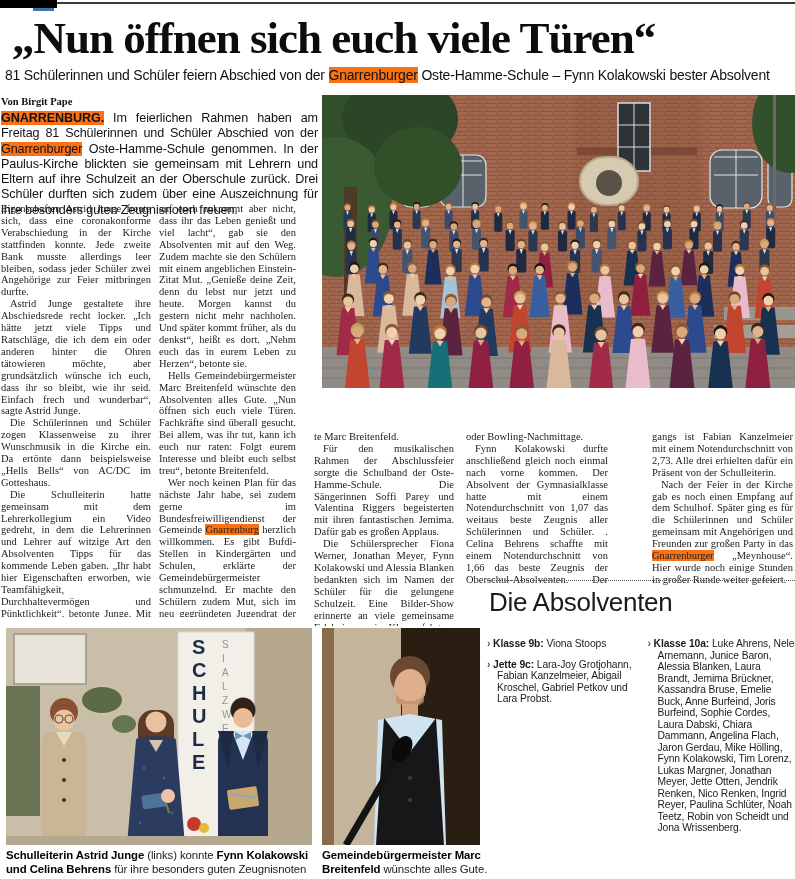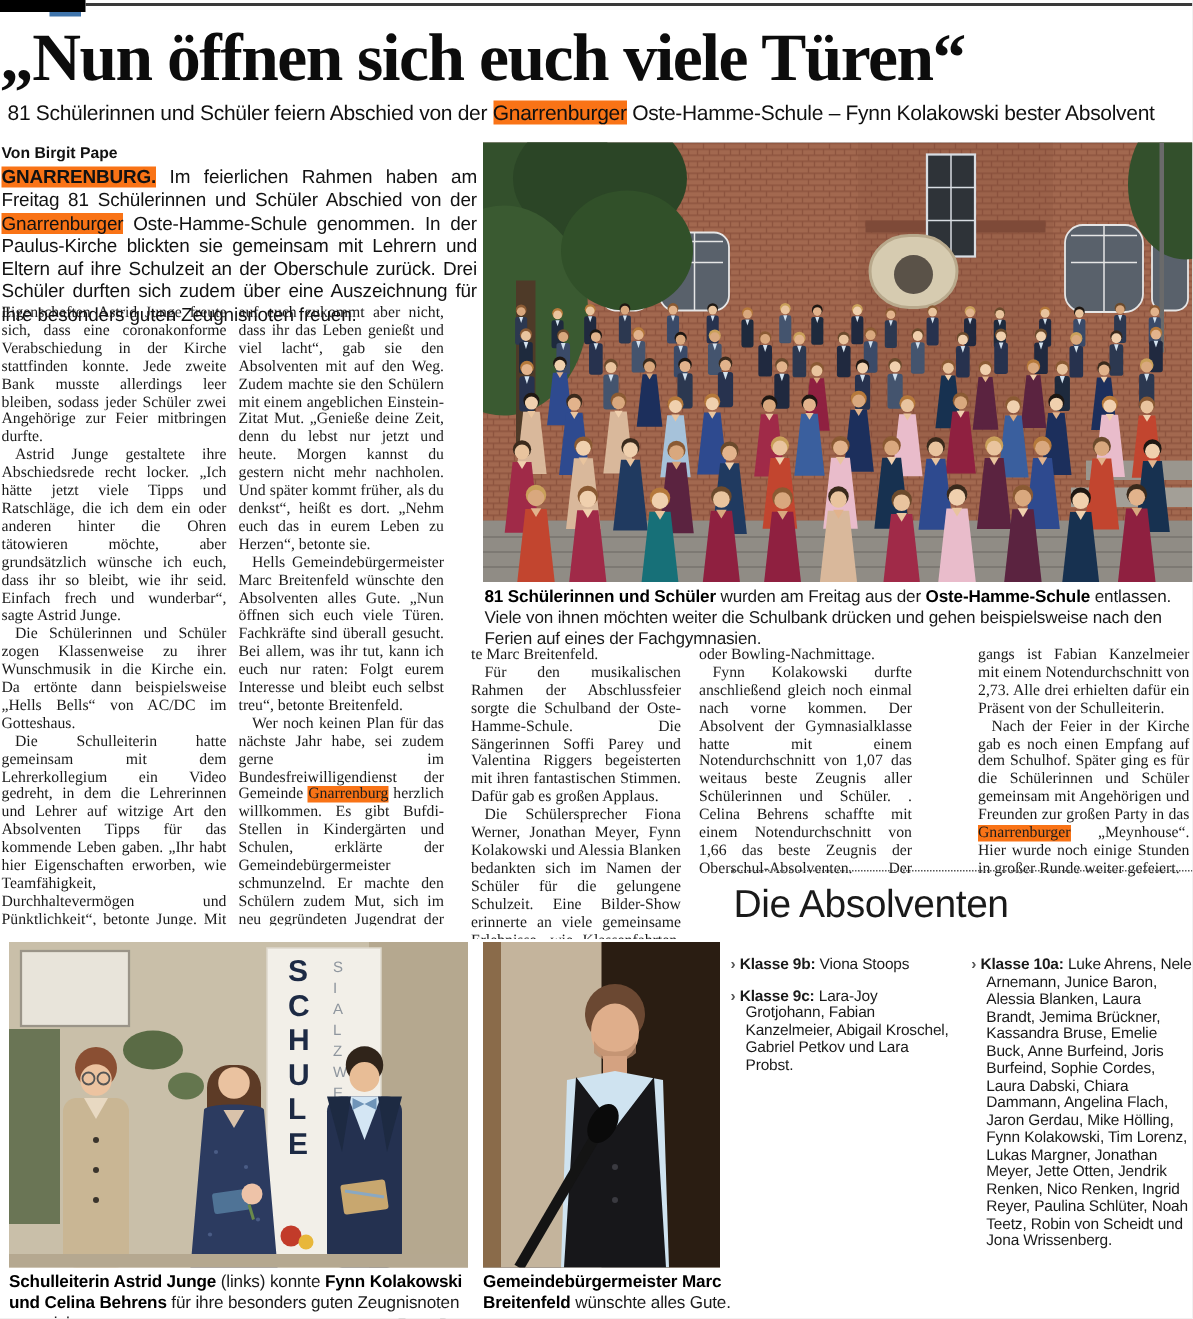--- a/index.html
+++ b/index.html
@@ -3,26 +3,26 @@
 <meta charset="utf-8">
 <style>
   html,body{margin:0;padding:0;background:#e8e8e8;}
   .page{position:relative;width:795px;height:879px;background:#ffffff;overflow:hidden;
         font-family:"Liberation Serif","DejaVu Serif",serif;color:#1c1c1c;margin:0 auto;}
   
   .bar-black{position:absolute;left:0;top:0;width:57px;height:8px;background:#000;}
   .bar-line{position:absolute;left:57px;top:2px;width:738px;height:2px;background:#3a3a3a;}
   .bar-blue{position:absolute;left:33px;top:8px;width:21px;height:3px;background:#3f74ab;}
   
-  .headline{position:absolute;left:0;top:12px;width:636px;margin:0;
+  .headline{position:absolute;left:12px;top:12px;width:636px;margin:0;
     font-family:"Liberation Serif","DejaVu Serif",serif;font-weight:700;font-size:45px;
     letter-spacing:-1px;color:#0c0c0c;white-space:nowrap;}
   .subhead{position:absolute;left:5px;top:67px;width:788px;
     font-family:"Liberation Sans","DejaVu Sans",sans-serif;font-size:14px;letter-spacing:-0.2px;color:#101010;}
-  .byline{position:absolute;left:1px;top:96px;font-family:Liberation Sans, sans-serif;
+  .byline{position:absolute;left:1px;top:96px;font-family:Liberation Serif, serif;
     font-size:10.5px;font-weight:700;color:#111;}
   .lede{position:absolute;left:1px;top:111px;width:317px;text-align:justify;
     font-family:"Liberation Sans","DejaVu Sans",sans-serif;font-size:12.6px;line-height:15.3px;
     letter-spacing:-0.1px;color:#121212;}
   .hl{background:#f97316;}
   
   .col{position:absolute;text-align:justify;font-size:10.5px;line-height:11.9px;color:#1b1b1b;overflow:hidden;}
   .col p{margin:0;}
   .col p + p{text-indent:9px;}
   .col1{left:1px;top:203px;width:150px;height:414px;}
@@ -462,52 +462,51 @@
           <circle cx="398.4641669013283" cy="238.84939225769043" r="5.546" fill="#f0d0ae"></circle>
           <path d="M391.38416690132834 246.28339225769042 L385.4841669013283 299.38339225769045 L411.44416690132834 299.38339225769045 L405.5441669013283 246.28339225769042 Z" fill="#173150"></path>
           <path d="M394.9241669013283 245.69339225769042 L402.00416690132835 245.69339225769042 L398.4641669013283 251.59339225769043 Z" fill="#f0d0ae"></path>
           <circle cx="435.84729012576014" cy="234.57483767449855" r="6.843999999999999" fill="#3a2a1c"></circle>
           <circle cx="435.84729012576014" cy="236.58083767449855" r="5.546" fill="#e2b38c"></circle>
           <path d="M428.76729012576016 244.01483767449855 L422.8672901257601 297.1148376744986 L448.82729012576016 297.1148376744986 L442.9272901257601 244.01483767449855 Z" fill="#8f2040"></path>
           <path d="M432.3072901257601 243.42483767449855 L439.38729012576016 243.42483767449855 L435.84729012576014 249.32483767449855 Z" fill="#d9a87e"></path>
         </g>
     </svg>
   </figure>
-  <figcaption class="caption cap-main"><b>81 Schülerinnen und Schüler</b> wurden am Freitag aus der <b>Oste-Hamme-Schule</b> entlassen. Viele von ihnen möchten weiter die Schulbank drücken und gehen beispielsweise nach den Ferien auf eines der Fachgymnasien.</figcaption>
 
   <div class="col col1">
       <p>Eigenschaften Astrid Junge freute sich, dass eine coronakonforme Verabschiedung in der Kirche stattfinden konnte. Jede zweite Bank musste allerdings leer bleiben, sodass jeder Schüler zwei Angehörige zur Feier mitbringen durfte.</p>
       <p>Astrid Junge gestaltete ihre Abschiedsrede recht locker. „Ich hätte jetzt viele Tipps und Ratschläge, die ich dem ein oder anderen hinter die Ohren tätowieren möchte, aber grundsätzlich wünsche ich euch, dass ihr so bleibt, wie ihr seid. Einfach frech und wunderbar“, sagte Astrid Junge.</p>
       <p>Die Schülerinnen und Schüler zogen Klassenweise zu ihrer Wunschmusik in die Kirche ein. Da ertönte dann beispielsweise „Hells Bells“ von AC/DC im Gotteshaus.</p>
       <p>Die Schulleiterin hatte gemeinsam mit dem Lehrerkollegium ein Video gedreht, in dem die Lehrerinnen und Lehrer auf witzige Art den Absolventen Tipps für das kommende Leben gaben. „Ihr habt hier Eigenschaften erworben, wie Teamfähigkeit, Durchhaltevermögen und Pünktlichkeit“, betonte Junge. Mit diesen „Werkzeugen für das Leben“ seien die Schülerinnen und Schüler nun auf die Zukunft gut vorbereitet. „Vergesst bei allem, was nun</p>
     </div>
   <div class="col col2">
       <p>auf euch zukommt aber nicht, dass ihr das Leben genießt und viel lacht“, gab sie den Absolventen mit auf den Weg. Zudem machte sie den Schülern mit einem angeblichen Einstein-Zitat Mut. „Genieße deine Zeit, denn du lebst nur jetzt und heute. Morgen kannst du gestern nicht mehr nachholen. Und später kommt früher, als du denkst“, heißt es dort. „Nehm euch das in eurem Leben zu Herzen“, betonte sie.</p>
       <p>Hells Gemeindebürgermeister Marc Breitenfeld wünschte den Absolventen alles Gute. „Nun öffnen sich euch viele Türen. Fachkräfte sind überall gesucht. Bei allem, was ihr tut, kann ich euch nur raten: Folgt eurem Interesse und bleibt euch selbst treu“, betonte Breitenfeld.</p>
       <p>Wer noch keinen Plan für das nächste Jahr habe, sei zudem gerne im Bundesfreiwilligendienst der Gemeinde <span class="hl">Gnarrenburg</span> herzlich willkommen. Es gibt Bufdi-Stellen in Kindergärten und Schulen, erklärte der Gemeindebürgermeister schmunzelnd. Er machte den Schülern zudem Mut, sich im neu gegründeten Jugendrat der Gemeinde zu engagieren. Überhaupt sei ehrenamtliches Engagement etwas sehr wichtiges. „Ob Verein, Feuerwehr oder Politik – ihr werdet gebraucht und dürft euch gerne einbringen“, sag-</p>
     </div>
   <div class="col col3">
       <p>te Marc Breitenfeld.</p>
-      <p>Für den musikalischen Rahmen der Abschlussfeier sorgte die Schulband der Oste-Hamme-Schule. Die Sängerinnen Soffi Parey und Valentina Riggers begeisterten mit ihren fantastischen Stimmen. Dafür gab es großen Applaus.</p>
+      <p>Für den musikalischen Rahmen der Abschlussfeier sorgte die Schulband der Oste-Hamme-Schule. Die Sängerinnen Soffi Parey und Valentina Riggers begeisterten mit ihren fantastischen Jemima. Dafür gab es großen Applaus.</p>
       <p>Die Schülersprecher Fiona Werner, Jonathan Meyer, Fynn Kolakowski und Alessia Blanken bedankten sich im Namen der Schüler für die gelungene Schulzeit. Eine Bilder-Show erinnerte an viele gemeinsame Erlebnisse, wie Klassenfahrten, Kanutouren</p>
     </div>
   <div class="col col4">
       <p>oder Bowling-Nachmittage.</p>
       <p>Fynn Kolakowski durfte anschließend gleich noch einmal nach vorne kommen. Der Absolvent der Gymnasialklasse hatte mit einem Notendurchschnitt von 1,07 das weitaus beste Zeugnis aller Schülerinnen und Schüler. . Celina Behrens schaffte mit einem Notendurchschnitt von 1,66 das beste Zeugnis der Oberschul-Absolventen. Der beste Abschlussschüler der neunten Jahr-</p>
     </div>
   <div class="col col5">
       <p>gangs ist Fabian Kanzelmeier mit einem Notendurchschnitt von 2,73. Alle drei erhielten dafür ein Präsent von der Schulleiterin.</p>
       <p>Nach der Feier in der Kirche gab es noch einen Empfang auf dem Schulhof. Später ging es für die Schülerinnen und Schüler gemeinsam mit Angehörigen und Freunden zur großen Party in das <span class="hl">Gnarrenburger</span> „Meynhouse“. Hier wurde noch einige Stunden in großer Runde weiter gefeiert.</p>
     </div>
 
   <section class="absolventen">
     <h2 class="abs-title">Die Absolventen</h2>
     <div class="abs-list">
         <div class="abs-item"><span class="abs-bullet">›</span> <b>Klasse 9b:</b> Viona Stoops</div>
-        <div class="abs-item"><span class="abs-bullet">›</span> <b>Klasse 9c:</b> Lara-Joy Grotjohann, Fabian Kanzelmeier, Abigail Kroschel, Gabriel Petkov und Lara Probst.</div>
+        <div class="abs-item"><span class="abs-bullet">›</span> <b>Jette 9c:</b> Lara-Joy Grotjohann, Fabian Kanzelmeier, Abigail Kroschel, Gabriel Petkov und Lara Probst.</div>
         <div class="abs-item"><span class="abs-bullet">›</span> <b>Klasse 10a:</b> Luke Ahrens, Nele Arnemann, Junice Baron, Alessia Blanken, Laura Brandt, Jemima Brückner, Kassandra Bruse, Emelie Buck, Anne Burfeind, Joris Burfeind, Sophie Cordes, Laura Dabski, Chiara Dammann, Angelina Flach, Jaron Gerdau, Mike Hölling, Fynn Kolakowski, Tim Lorenz, Lukas Margner, Jonathan Meyer, Jette Otten, Jendrik Renken, Nico Renken, Ingrid Reyer, Paulina Schlüter, Noah Teetz, Robin von Scheidt und Jona Wrissenberg.</div>
       </div>
   </section>
 
   <figure class="photo-bl">
     <svg width="306" height="217" viewBox="0 0 306 217">
       <rect width="306" height="217" fill="#c9bfa9"></rect>
       <rect x="240" y="0" width="66" height="217" fill="#b5a88f"></rect>
       <rect x="8" y="6" width="72" height="50" fill="#e8e4da" stroke="#9a9488" stroke-width="1.5"></rect>
       <rect x="0" y="58" width="34" height="130" fill="#6a7555"></rect>

